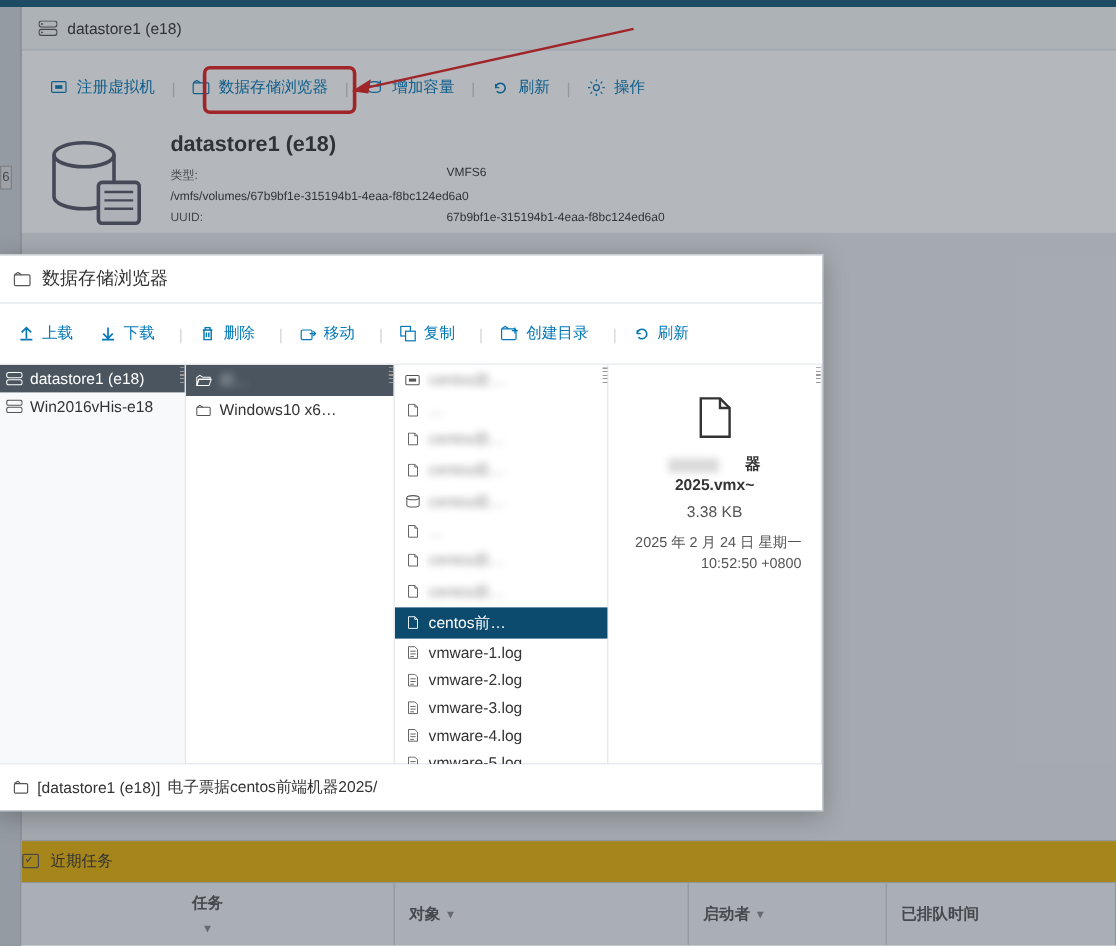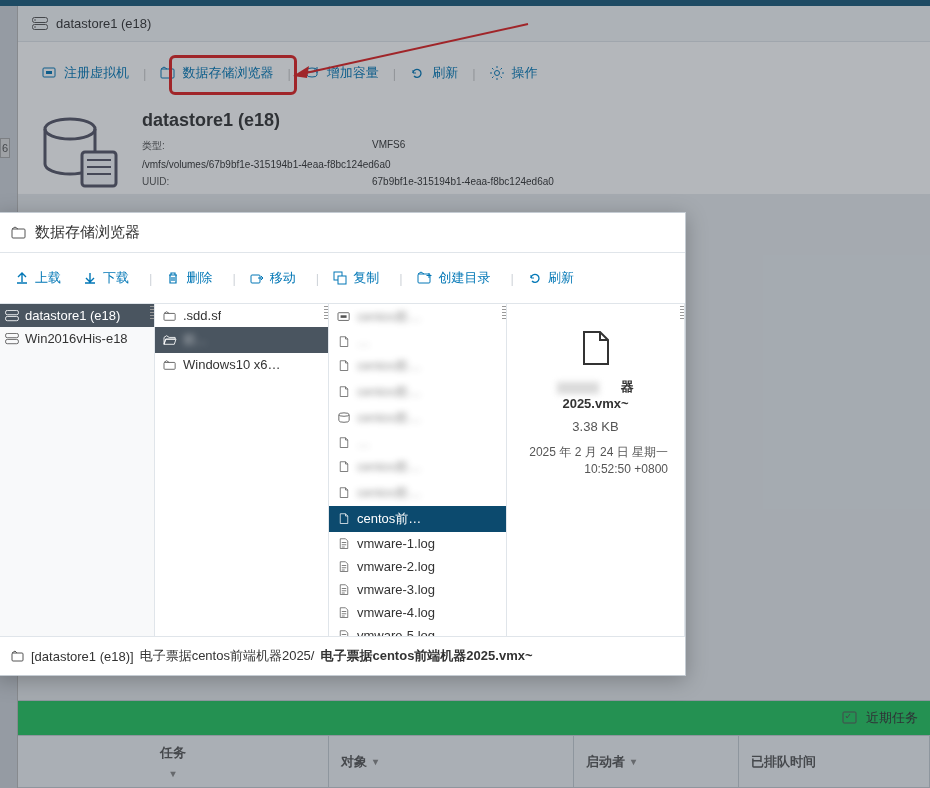--- a/index.html
+++ b/index.html
@@ -57,21 +57,21 @@
   .preview .pfile-icon { width: 28px; height: 36px; margin: 10px auto 12px; }
   .preview .pname { font-weight: 600; margin-bottom: 8px; font-size: 13px; }
   .preview .psize { color: #555; margin-bottom: 10px; }
   .preview .pdate { color: #555; font-size: 12px; line-height: 1.4; text-align: right; }
 
   .breadcrumb-bar { padding: 10px 14px; border-top: 1px solid #e0e5ea; background: #fff; font-size: 13px; display: flex; align-items: center; gap: 6px; }
   .breadcrumb-bar .bc-strong { font-weight: 600; }
 
   
   .tasks-panel { position: absolute; left: 18px; right: 0; top: 700px; background: #f6f8fa; border-top: 1px solid #c5ccd3; }
-  .tasks-header { padding: 8px 12px; background: #22c55e; border-bottom: 1px solid #c5ccd3; display: flex; align-items: center; gap: 8px; justify-content: flex-end; }
+  .tasks-header { padding: 8px 0; background: #eab308; border-bottom: 1px solid #c5ccd3; display: flex; align-items: center; gap: 8px; }
   .tasks-cols { display: flex; background: #f0f3f6; border-bottom: 1px solid #c5ccd3; }
   .tasks-cols .tc { padding: 8px 12px; border-right: 1px solid #c5ccd3; font-weight: 600; color: #555; display: flex; align-items: center; gap: 6px; }
   .tasks-cols .tc .sort { color: #888; font-size: 10px; }
   .tc1 { width: 311px; flex-direction: column; } .tc2 { width: 245px; } .tc3 { width: 165px; } .tc4 { flex: 1; }
 
   svg { display: block; }
 </style>
 </head>
 <body>
 
@@ -267,27 +267,20 @@
         <div class="tree-item">
           <svg class="tico" viewBox="0 0 16 14">
             <rect x="0.5" y="0.5" width="15" height="5" rx="2" fill="none" stroke="#555"></rect>
             <rect x="0.5" y="7.5" width="15" height="5" rx="2" fill="none" stroke="#555"></rect>
           </svg>
           <span class="txt">Win2016vHis-e18</span>
         </div>
         <div class="handle"></div>
     </div>
     <div class="col col2" id="col2">
-      <div class="tree-item">
-          <svg class="tico" viewBox="0 0 16 14">
-            <rect x="1" y="4" width="13" height="8" rx="1" fill="none" stroke="#555"></rect>
-            <path d="M1 4 L4 2 L7 4" fill="none" stroke="#555"></path>
-          </svg>
-          <span class="txt">.sdd.sf</span>
-        </div>
         <div class="tree-item dark-sel">
           <svg class="tico" viewBox="0 0 16 14">
             <path d="M1 4 L4 2 L7 4 H14 V6 H3 L1 12 V4 Z" fill="none" stroke="#fff"></path>
             <path d="M3 6 H15 L13 12 H1 Z" fill="none" stroke="#fff"></path>
           </svg>
           <span class="txt blur">          前...</span>
         </div>
         <div class="tree-item">
           <svg class="tico" viewBox="0 0 16 14">
             <rect x="1" y="4" width="13" height="8" rx="1" fill="none" stroke="#555"></rect>
@@ -421,15 +414,14 @@
     </div>
   </div>
 
   <div class="breadcrumb-bar">
     <svg width="14" height="12">
         <rect x="1" y="3" width="11" height="8" rx="1" fill="none" stroke="#555"></rect>
         <path d="M1 3 L4 1 L6 3" fill="none" stroke="#555"></path>
       </svg>
     <span>[datastore1 (e18)]</span>
     <span>电子票据centos前端机器2025/</span>
-      <span class="bc-strong">电子票据centos前端机器2025.vmx~</span>
   </div>
 </div>
 
 </body></html>

